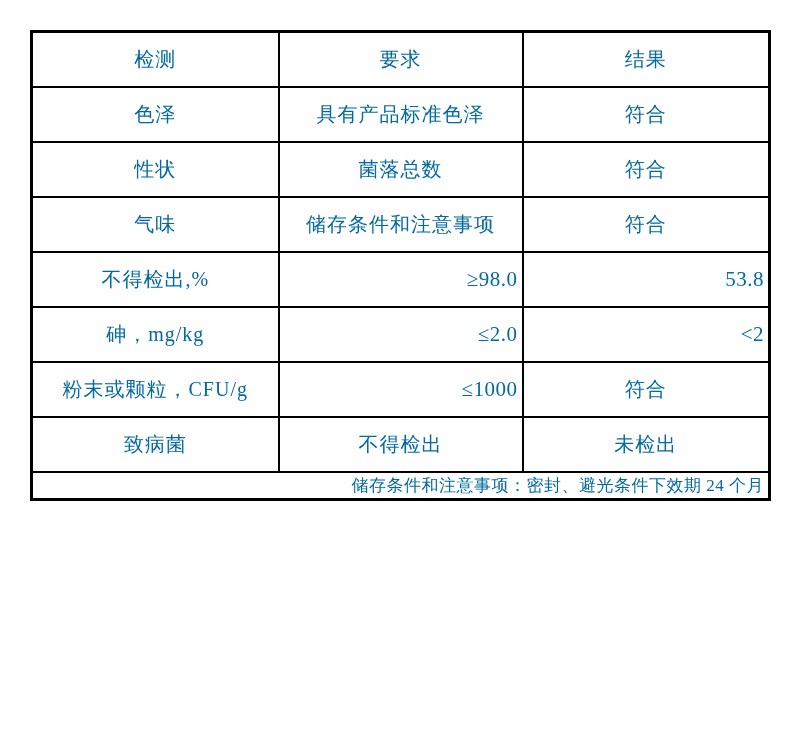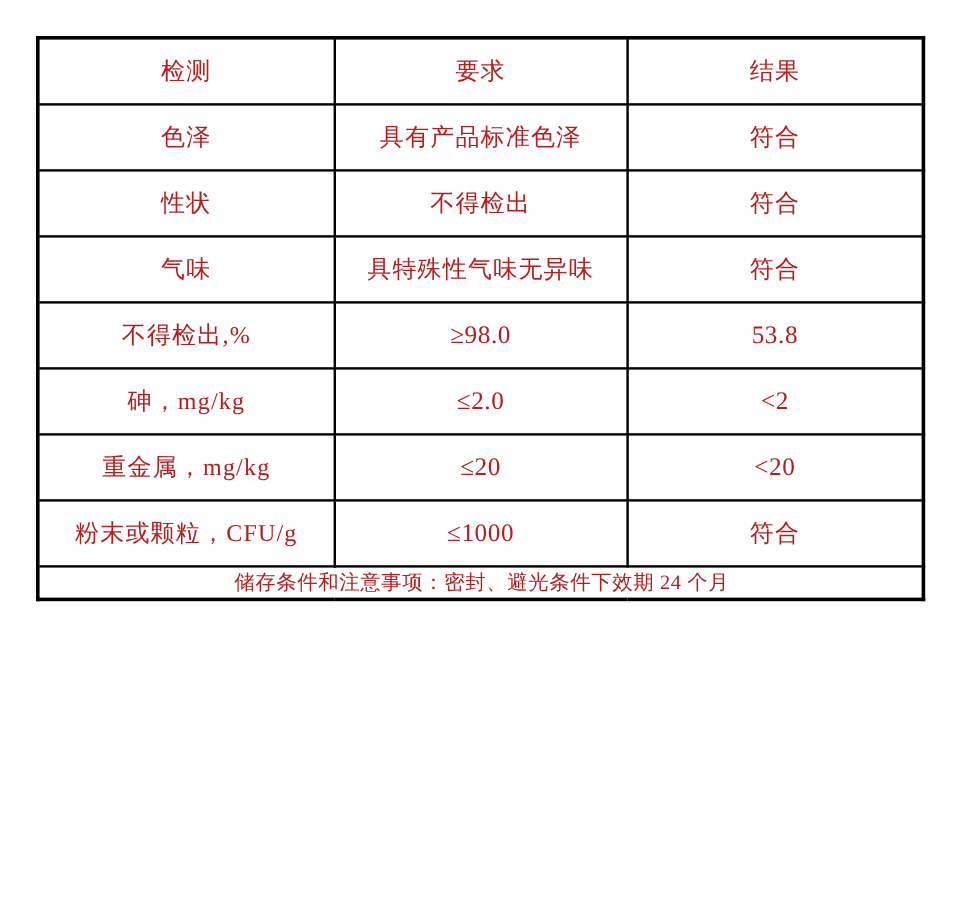--- a/index.html
+++ b/index.html
@@ -6,21 +6,21 @@
     margin: 0;
     padding: 0;
     background: #ffffff;
   }
   .page {
     position: relative;
     width: 677px;
     height: 750px;
     background: #ffffff;
     font-family: "Liberation Serif", "DejaVu Serif", serif;
-    color: #b91c1c;
+    color: #0369a1;
     text-decoration: underline;
   }
   table.spec-table {
     position: absolute;
     left: 30px;
     top: 30px;
     width: 738px;
     border-collapse: collapse;
     table-layout: fixed;
     border: 3px solid #000000;
@@ -37,24 +37,25 @@
     letter-spacing: 1px;
     overflow: hidden;
     white-space: nowrap;
   }
   table.spec-table col.c1 { width: 247px; }
   table.spec-table col.c2 { width: 244px; }
   table.spec-table col.c3 { width: 247px; }
   table.spec-table td.value-cell {
     font-size: 21px;
     letter-spacing: 0.5px;
+    text-align: right;
   }
   table.spec-table td.storage-cell {
     height: 25px;
-    text-align: center;
+    text-align: right;
     font-size: 17px;
     padding-left: 6px;
     letter-spacing: 0.5px;
   }
 </style>
 </head>
 <body>
 
 <div class="page">
   <table class="spec-table">
@@ -71,46 +72,46 @@
       </tr>
     </thead>
     <tbody>
       <tr>
         <td>色泽</td>
         <td>具有产品标准色泽</td>
         <td>符合</td>
       </tr>
       <tr>
         <td>性状</td>
-        <td>不得检出</td>
+        <td>菌落总数</td>
         <td>符合</td>
       </tr>
       <tr>
         <td>气味</td>
-        <td>具特殊性气味无异味</td>
+        <td>储存条件和注意事项</td>
         <td>符合</td>
       </tr>
       <tr>
         <td>不得检出,%</td>
         <td class="value-cell">≥98.0</td>
         <td class="value-cell">53.8</td>
       </tr>
       <tr>
         <td>砷，mg/kg</td>
         <td class="value-cell">≤2.0</td>
         <td class="value-cell">&lt;2</td>
       </tr>
       <tr>
-        <td>重金属，mg/kg</td>
-        <td class="value-cell">≤20</td>
-        <td class="value-cell">&lt;20</td>
-      </tr>
-      <tr>
         <td>粉末或颗粒，CFU/g</td>
         <td class="value-cell">≤1000</td>
         <td>符合</td>
+      </tr>
+      <tr>
+        <td>致病菌</td>
+        <td>不得检出</td>
+        <td>未检出</td>
       </tr>
       <tr>
         <td class="storage-cell" colspan="3">储存条件和注意事项：密封、避光条件下效期 24 个月</td>
       </tr>
     </tbody>
   </table>
 </div>
 
 </body></html>

